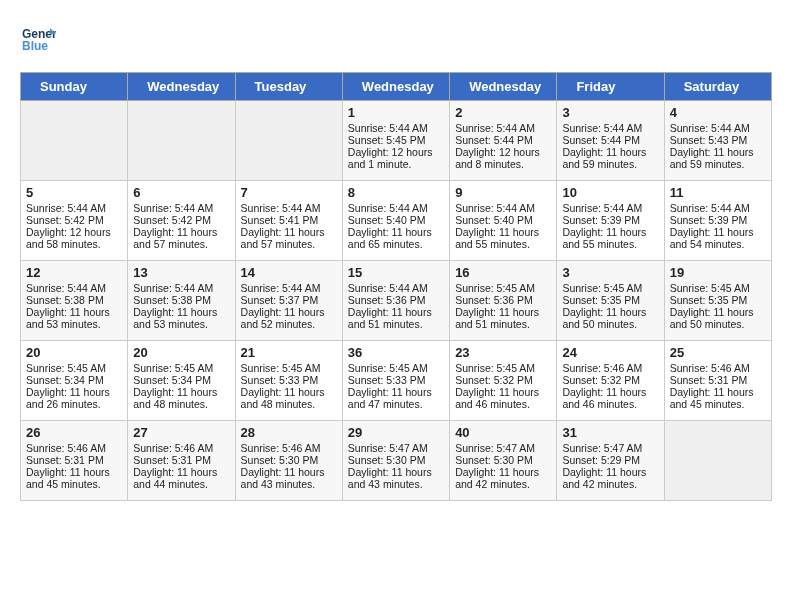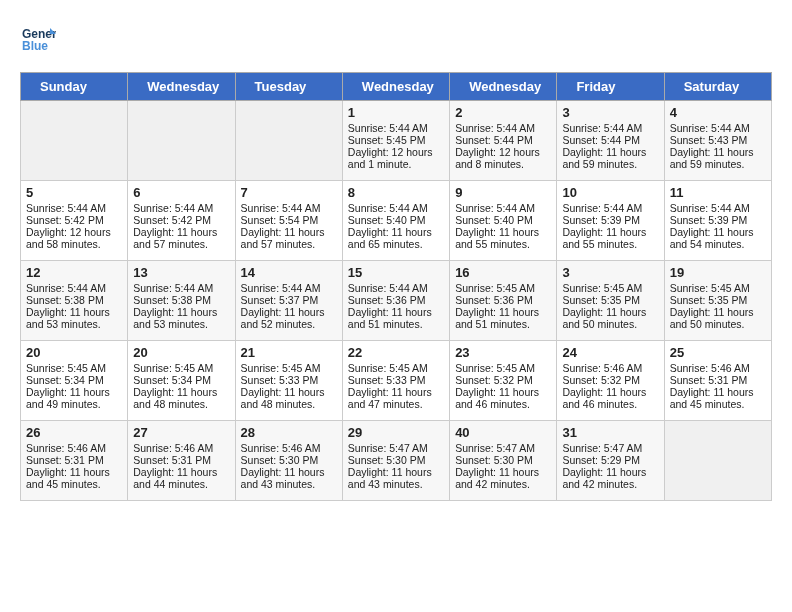--- a/index.html
+++ b/index.html
@@ -147,21 +147,21 @@
         </td>
         <td>
           <span class="day-number">6</span>
           <div>Sunrise: 5:44 AM</div>
           <div>Sunset: 5:42 PM</div>
           <div>Daylight: 11 hours and 57 minutes.</div>
         </td>
         <td>
           <span class="day-number">7</span>
           <div>Sunrise: 5:44 AM</div>
-          <div>Sunset: 5:54 PM</div>
+          <div>Sunset: 5:41 PM</div>
           <div>Daylight: 11 hours and 57 minutes.</div>
         </td>
         <td>
           <span class="day-number">8</span>
           <div>Sunrise: 5:44 AM</div>
           <div>Sunset: 5:40 PM</div>
           <div>Daylight: 11 hours and 65 minutes.</div>
         </td>
         <td>
           <span class="day-number">9</span>
@@ -224,36 +224,36 @@
           <div>Sunrise: 5:45 AM</div>
           <div>Sunset: 5:35 PM</div>
           <div>Daylight: 11 hours and 50 minutes.</div>
         </td>
       </tr>
       <tr>
         <td>
           <span class="day-number">20</span>
           <div>Sunrise: 5:45 AM</div>
           <div>Sunset: 5:34 PM</div>
-          <div>Daylight: 11 hours and 49 minutes.</div>
+          <div>Daylight: 11 hours and 26 minutes.</div>
         </td>
         <td>
           <span class="day-number">20</span>
           <div>Sunrise: 5:45 AM</div>
           <div>Sunset: 5:34 PM</div>
           <div>Daylight: 11 hours and 48 minutes.</div>
         </td>
         <td>
           <span class="day-number">21</span>
           <div>Sunrise: 5:45 AM</div>
           <div>Sunset: 5:33 PM</div>
           <div>Daylight: 11 hours and 48 minutes.</div>
         </td>
         <td>
-          <span class="day-number">22</span>
+          <span class="day-number">36</span>
           <div>Sunrise: 5:45 AM</div>
           <div>Sunset: 5:33 PM</div>
           <div>Daylight: 11 hours and 47 minutes.</div>
         </td>
         <td>
           <span class="day-number">23</span>
           <div>Sunrise: 5:45 AM</div>
           <div>Sunset: 5:32 PM</div>
           <div>Daylight: 11 hours and 46 minutes.</div>
         </td>

